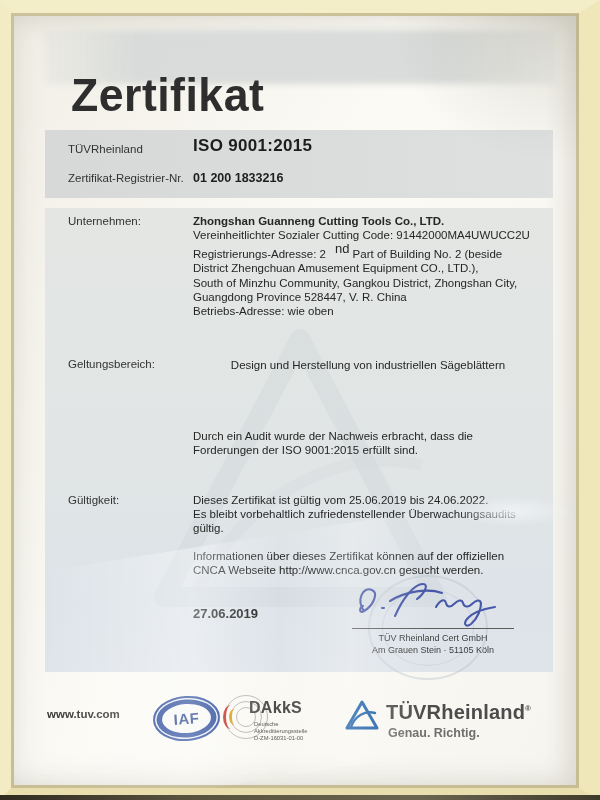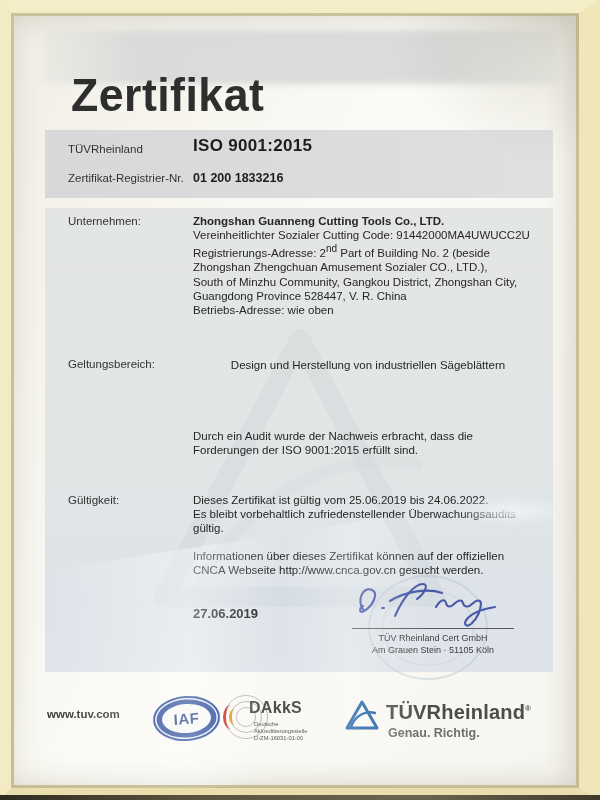--- a/index.html
+++ b/index.html
@@ -56,21 +56,21 @@
   .title {
     position:absolute; left:71px; top:68px; z-index:4;
     font-size:46px; font-weight:700; letter-spacing:0.5px; color:#2e2e2e;
     transform:scaleX(0.97); transform-origin:left;
   }
   .label { position:absolute; left:68px; z-index:4; font-size:11.5px; color:#333; }
   .val   { position:absolute; left:193px; z-index:4; font-size:11.5px; color:#262626; line-height:14.2px; }
   .bold  { font-weight:700; }
   .iso-val { font-size:17px; font-weight:700; letter-spacing:0.3px; color:#1d1d1d; }
   .reg-val { font-size:12.5px; font-weight:700; color:#1d1d1d; }
-  .sup { font-size:10px; vertical-align:super; }
+  .sup { font-size:13px; vertical-align:super;margin-left:9px; }
   .date-val { font-size:13px; font-weight:700; color:#222; }
   
   .sig-svg { position:absolute; left:348px; top:580px; z-index:5; }
   .sig-line { position:absolute; left:352px; top:628px; width:162px; border-top:1.5px solid #5c5c5c; z-index:4; }
   .issuer { position:absolute; left:348px; top:633px; width:170px; z-index:4; text-align:center; color:#3d3d3d; }
   .issuer .l1 { font-size:9px; line-height:11.5px; }
   
   .fade-word {
     position:absolute; left:448px; top:494px; width:130px; height:34px; z-index:5;
     background:radial-gradient(closest-side, rgba(240,243,245,0.95), rgba(240,243,245,0) 90%);
@@ -126,21 +126,21 @@
 <div class="label" style="top:143px;">TÜVRheinland</div>
 <div class="val iso-val" style="top:139px;">ISO 9001:2015</div>
 <div class="label" style="top:172px;">Zertifikat-Registrier-Nr.</div>
 <div class="val reg-val" style="top:171px;">01 200 1833216</div>
 
 <div class="label" style="top:215px;">Unternehmen:</div>
 <div class="val" style="top:214px; width:345px;">
   <div class="bold">Zhongshan Guanneng Cutting Tools Co., LTD.</div>
   <div>Vereinheitlichter Sozialer Cutting Code: 91442000MA4UWUCC2U</div>
   <div><span>Registrierungs-Adresse: 2</span><span class="sup">nd</span><span> Part of Building No. 2 (beside</span></div>
-  <div>Zhongshan Zhengchuan Amusement Sozialer CO., LTD.),</div>
+  <div>District Zhengchuan Amusement Equipment CO., LTD.),</div>
   <div>South of Minzhu Community, Gangkou District, Zhongshan City,</div>
   <div>Guangdong Province 528447, V. R. China</div>
   <div>Betriebs-Adresse: wie oben</div>
 </div>
 
 <div class="label" style="top:358px;">Geltungsbereich:</div>
 <div class="val" style="top:358px; width:350px;text-align:center;">Design und Herstellung von industriellen Sägeblättern</div>
 
 <div class="val" style="top:429px; width:350px;">
   <div>Durch ein Audit wurde der Nachweis erbracht, dass die</div>

